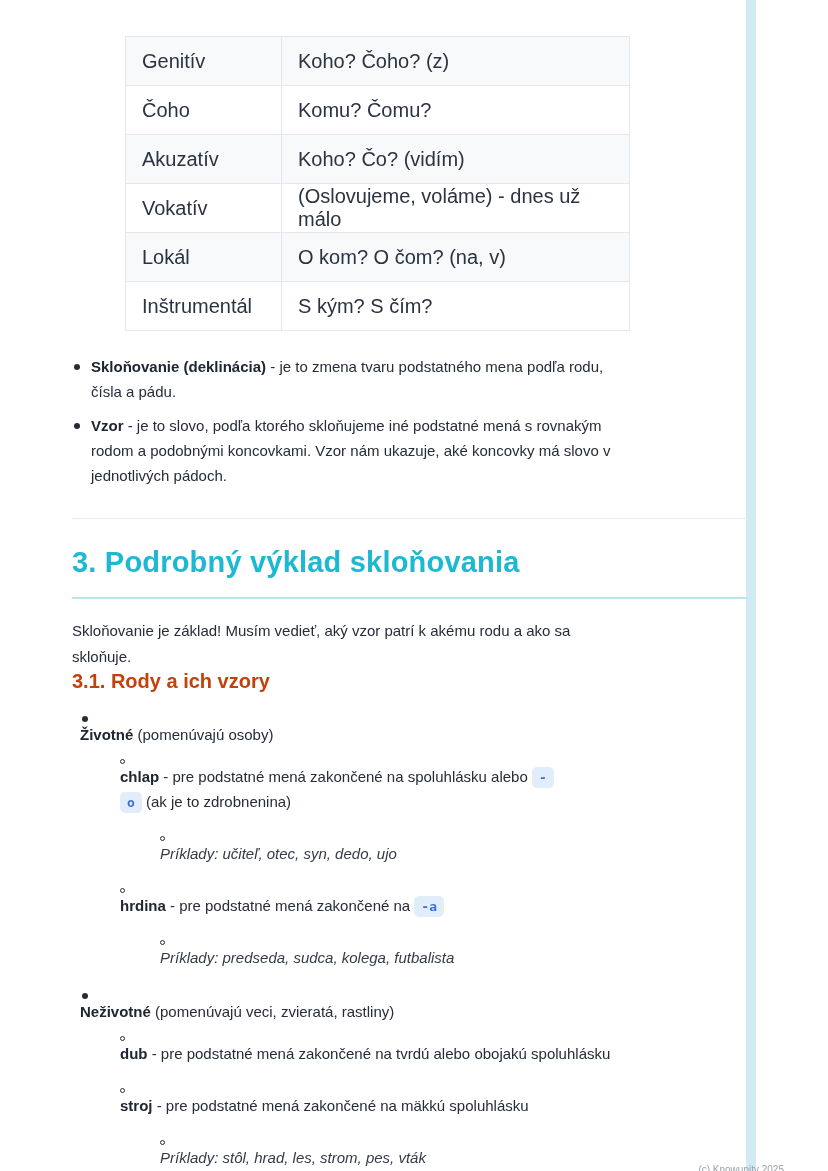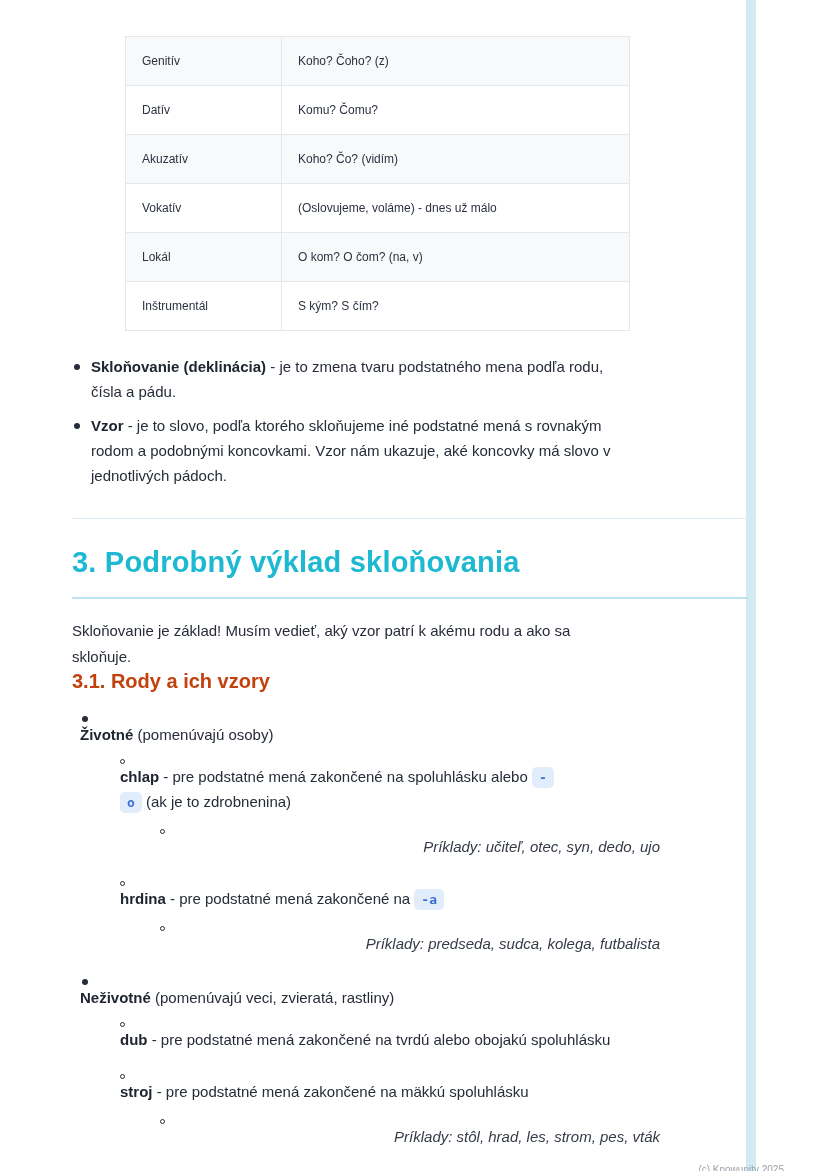--- a/index.html
+++ b/index.html
@@ -23,21 +23,21 @@
     position: absolute;
     left: 72px; top: 36px;
     width: 684px;
   }
 
   
   .case-table {
     margin-left: 53px;
     width: 505px;
     border-collapse: collapse;
-    font-size: 12px;
+    font-size: 20px;
     color: #2b3240;
   }
   .case-table td {
     border: 1px solid #e4e8ed;
     height: 49px;
     vertical-align: middle;
     padding: 0 10px 0 16px;
   }
   .case-table td.case { width: 156px; }
   .case-table tr.striped { background: #f7f9fa; }
@@ -65,21 +65,21 @@
   }
   .heading-underline { margin-top: 17px; width: 676px; height: 2px; background: #bce4ef; }
   .intro { margin: 19px 0 0 0; width: 560px; font-size: 15px; line-height: 26px; }
   .subheading { font-size: 20px; font-weight: bold; color: #c2410c; }
   .group-title { margin-top: 15px; font-size: 15.5px; font-weight: bold; color: #202631; }
 
   
   .li { display: flex; font-size: 15px; line-height: 25px; flex-direction: column; }
   .l1 { margin-top: 13px; padding-left: 8px; }
   .l2 { margin-top: 3px; margin-left: 48px; }
-  .l3 { margin-top: 6px; margin-left: 88px; text-align: right; }
+  .l3 { margin-top: 13px; margin-left: 88px; }
   .gap { margin-top: 13px; }
   .li-text { max-width: 500px; }
   .l1 .li-text { max-width: 545px; }
   .examples .li-text { font-style: italic; color: #343b47; }
 
   .code {
     display: inline-block;
     background: #e2edfb; color: #3b6fd6;
     border-radius: 5px;
     padding: 1px 7px;
@@ -103,21 +103,21 @@
 
   <div class="content">
 
     <table class="case-table">
       <tbody>
         <tr class="striped">
           <td class="case">Genitív</td>
           <td class="question">Koho? Čoho? (z)</td>
         </tr>
         <tr>
-          <td class="case">Datív</td>
+          <td class="case">Čoho</td>
           <td class="question">Komu? Čomu?</td>
         </tr>
         <tr class="striped">
           <td class="case">Akuzatív</td>
           <td class="question">Koho? Čo? (vidím)</td>
         </tr>
         <tr>
           <td class="case">Vokatív</td>
           <td class="question">(Oslovujeme, voláme) - dnes už málo</td>
         </tr>

